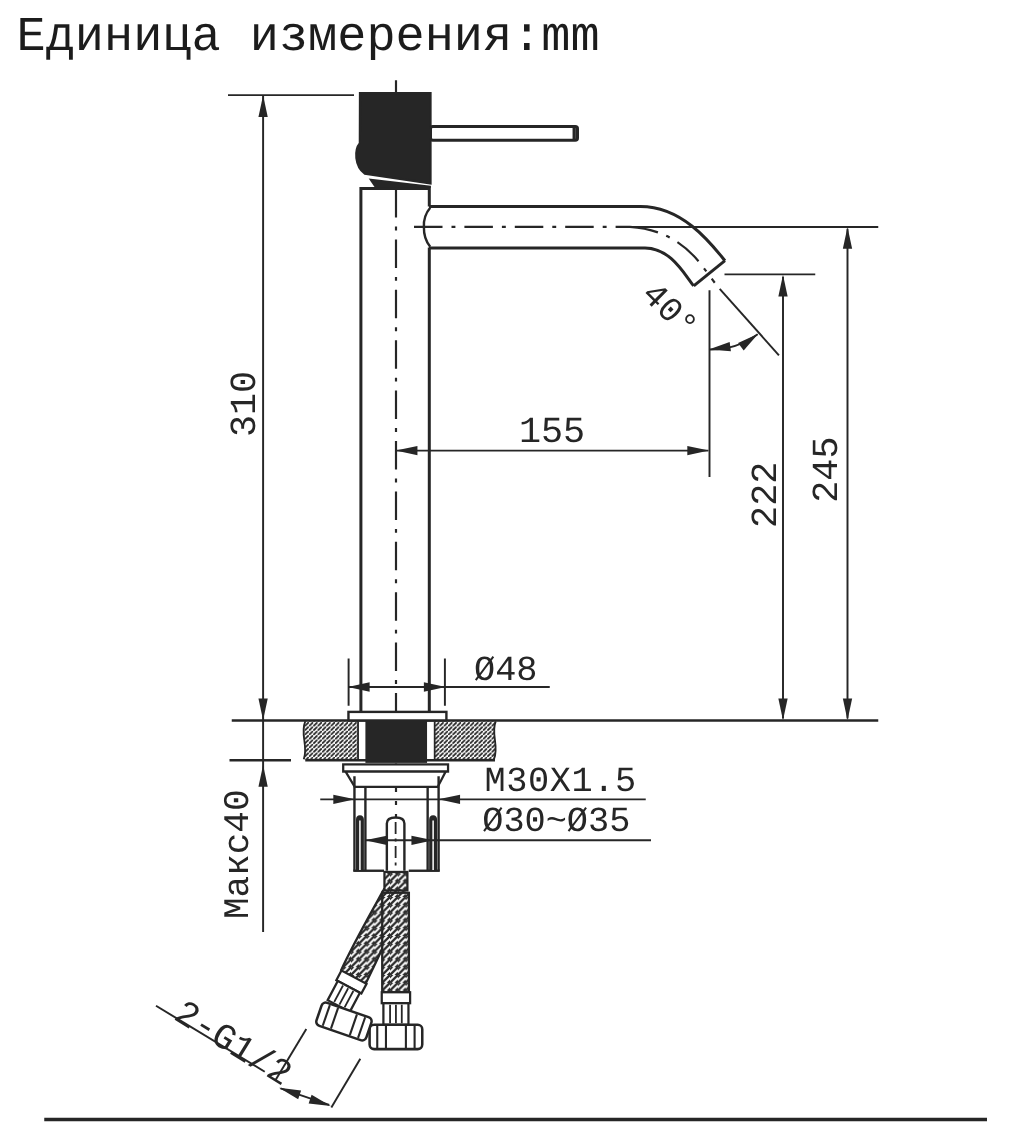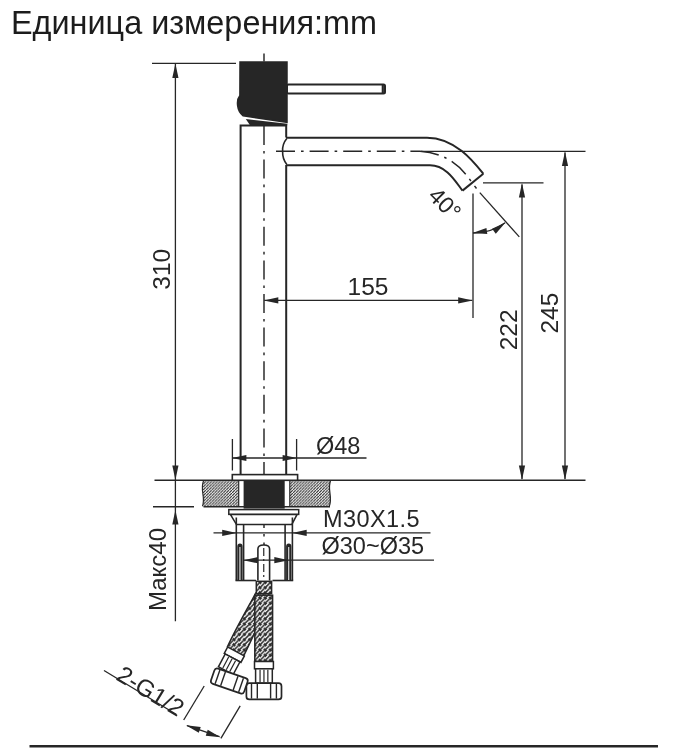--- a/index.html
+++ b/index.html
@@ -1,17 +1,17 @@
 <!DOCTYPE html>
 <html><head>
 <meta charset="utf-8">
 <style>
   html,body{margin:0;padding:0;background:#fff;}
   #page{position:relative;width:684px;height:749px;background:#fff;overflow:hidden;
-        font-family:Liberation Sans, sans-serif;}
+        font-family:Liberation Mono, monospace;}
 </style>
 </head>
 <body>
 <div id="page">
 <svg width="684" height="749" viewBox="0 0 684 749">
 <defs>
   <g id="ah">
           <polygon points="0.5,0 -14,-3.1 -14,3.1"></polygon>
         </g>
   <pattern id="hatch" width="2.9" height="2.9" patternUnits="userSpaceOnUse">

